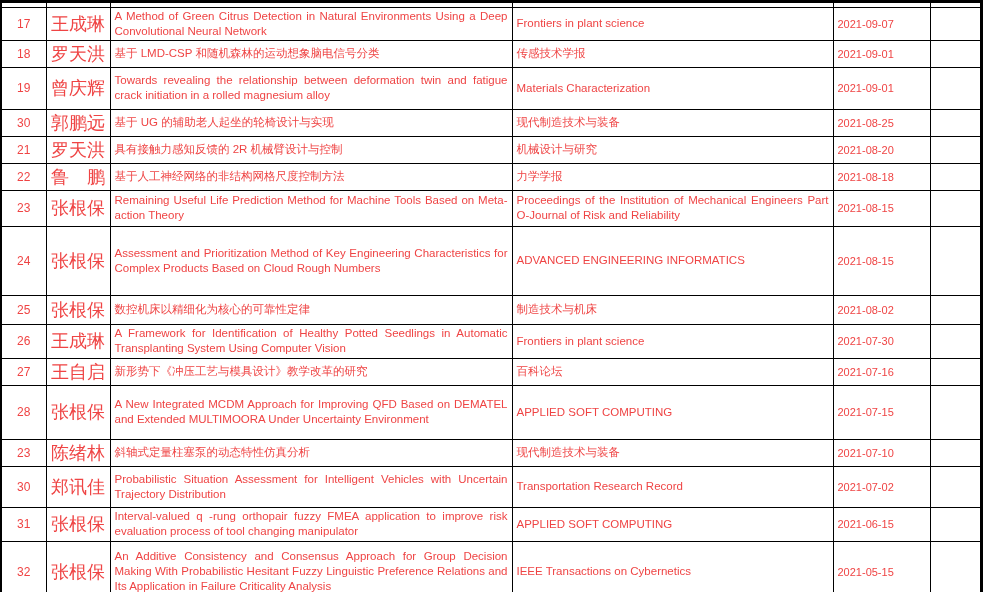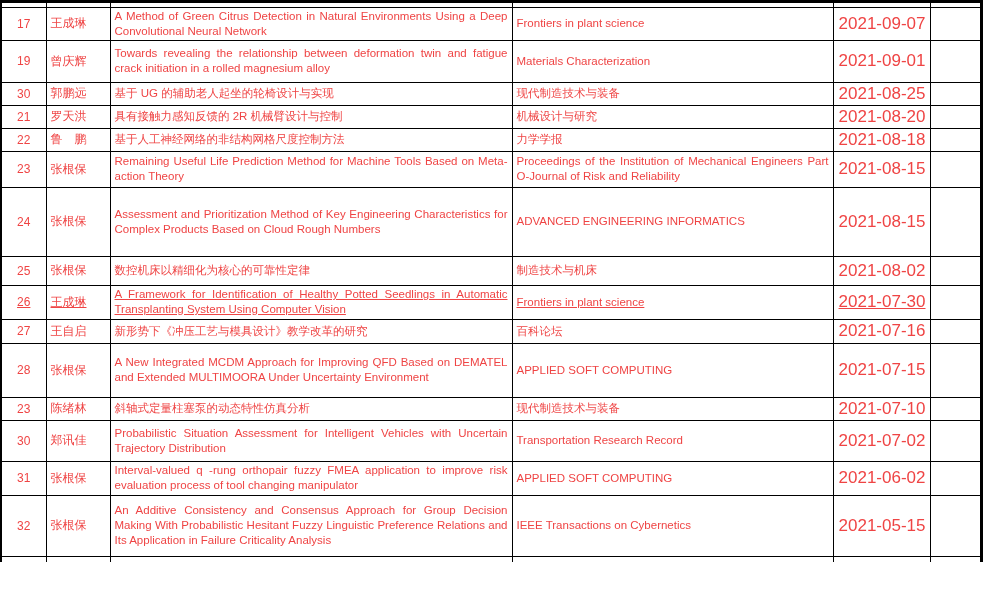--- a/index.html
+++ b/index.html
@@ -31,33 +31,33 @@
   }
   table.pub-table td:first-child { border-left: none; }
   table.pub-table td:last-child { border-right: none; }
   tr.partial-top td { border-top: none; height: 4px; padding: 0; }
   tr.partial-bottom td { border-bottom: none; height: 6px; padding: 0; }
   .c-no {
     text-align: center;
     font-size: 12px;
   }
   .c-author {
-    text-align: left;
-    font-size: 12px;
+    text-align: center;
+    font-size: 18px;
     white-space: nowrap;
   }
   .c-title, .c-journal {
     text-align: justify;
     font-size: 11.5px;
     line-height: 15px;
     padding: 2px 5px;
   }
   .c-date {
-    text-align: right;
-    font-size: 17px;
+    text-align: left;
+    font-size: 11px;
     white-space: nowrap;
   }
   .c-note {
     font-size: 11.5px;
   }
 </style>
 </head>
 <body>
 
 <div class="sheet">
@@ -80,20 +80,28 @@
         <td></td>
       </tr>
       <tr style="height: 32px;">
           <td class="c-no">17</td>
           <td class="c-author">王成琳</td>
           <td class="c-title">A Method of Green Citrus Detection in Natural Environments Using a Deep Convolutional Neural Network</td>
           <td class="c-journal">Frontiers in plant science</td>
           <td class="c-date">2021-09-07</td>
           <td class="c-note"></td>
         </tr>
+        <tr style="height: 21px;">
+          <td class="c-no">18</td>
+          <td class="c-author">罗天洪</td>
+          <td class="c-title">基于 LMD-CSP 和随机森林的运动想象脑电信号分类</td>
+          <td class="c-journal">传感技术学报</td>
+          <td class="c-date">2021-09-01</td>
+          <td class="c-note"></td>
+        </tr>
         <tr style="height: 42px;">
           <td class="c-no">19</td>
           <td class="c-author">曾庆辉</td>
           <td class="c-title">Towards revealing the relationship between deformation twin and fatigue crack initiation in a rolled magnesium alloy</td>
           <td class="c-journal">Materials Characterization</td>
           <td class="c-date">2021-09-01</td>
           <td class="c-note"></td>
         </tr>
         <tr style="height: 21px;">
           <td class="c-no">30</td>
@@ -136,21 +144,21 @@
           <td class="c-note"></td>
         </tr>
         <tr style="height: 29px;">
           <td class="c-no">25</td>
           <td class="c-author">张根保</td>
           <td class="c-title">数控机床以精细化为核心的可靠性定律</td>
           <td class="c-journal">制造技术与机床</td>
           <td class="c-date">2021-08-02</td>
           <td class="c-note"></td>
         </tr>
-        <tr style="height: 34px; text-decoration: underline;">
+        <tr style="height: 34px;">
           <td class="c-no">26</td>
           <td class="c-author">王成琳</td>
           <td class="c-title">A Framework for Identification of Healthy Potted Seedlings in Automatic Transplanting System Using Computer Vision</td>
           <td class="c-journal">Frontiers in plant science</td>
           <td class="c-date">2021-07-30</td>
           <td class="c-note"></td>
         </tr>
         <tr style="height: 24px;">
           <td class="c-no">27</td>
           <td class="c-author">王自启</td>
@@ -181,21 +189,21 @@
           <td class="c-title">Probabilistic Situation Assessment for Intelligent Vehicles with Uncertain Trajectory Distribution</td>
           <td class="c-journal">Transportation Research Record</td>
           <td class="c-date">2021-07-02</td>
           <td class="c-note"></td>
         </tr>
         <tr style="height: 34px; margin-top: 16px;">
           <td class="c-no">31</td>
           <td class="c-author">张根保</td>
           <td class="c-title">Interval-valued q -rung orthopair fuzzy FMEA application to improve risk evaluation process of tool changing manipulator</td>
           <td class="c-journal">APPLIED SOFT COMPUTING</td>
-          <td class="c-date">2021-06-02</td>
+          <td class="c-date">2021-06-15</td>
           <td class="c-note"></td>
         </tr>
         <tr style="height: 61px;">
           <td class="c-no">32</td>
           <td class="c-author">张根保</td>
           <td class="c-title">An Additive Consistency and Consensus Approach for Group Decision Making With Probabilistic Hesitant Fuzzy Linguistic Preference Relations and Its Application in Failure Criticality Analysis</td>
           <td class="c-journal">IEEE Transactions on Cybernetics</td>
           <td class="c-date">2021-05-15</td>
           <td class="c-note"></td>
         </tr>

